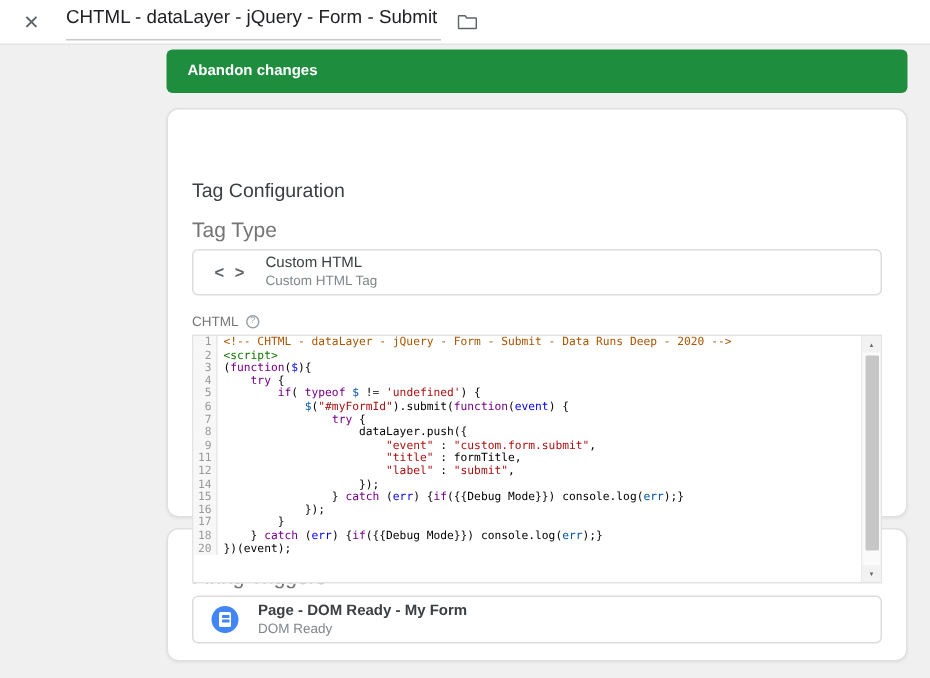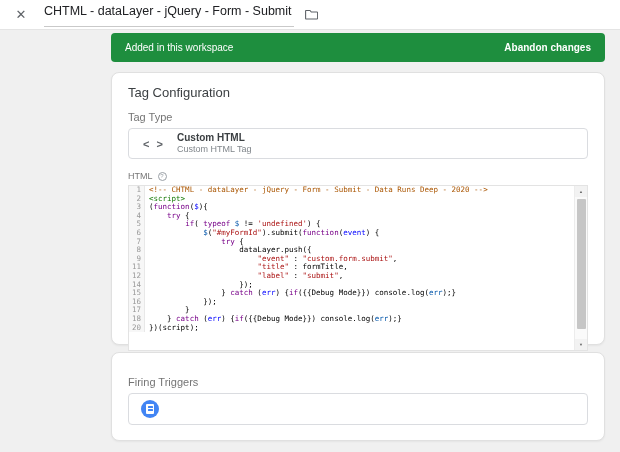--- a/index.html
+++ b/index.html
@@ -44,30 +44,30 @@
   }
 
   
   .card {
     background: #fff; border: 1px solid #e0e0e0; border-radius: 8px;
     box-shadow: 0 1px 2px rgba(0,0,0,0.05);
     padding: 12px 16px 12px;
   }
   .card-tag { margin-top: 10px; height: 273px; }
   .card-trigger { margin-top: 7px; height: 89px; }
-  .card-title { font-size: 13px; color: #3c4043; }
-  .field-label { font-size: 11px; color: #757575; margin-top: 11px; margin-bottom: 5px; }
+  .card-title { font-size: 13px; color: #3c4043; margin-top: 34px; }
+  .field-label { font-size: 14px; color: #757575; margin-top: 11px; margin-bottom: 5px; }
 
   
   .type-box {
     border: 1px solid #dadce0; border-radius: 4px; height: 31px;
     display: flex; align-items: center; padding: 0 14px; cursor: pointer;
   }
   .code-brackets { font-size: 11px; font-weight: bold; color: #5f6368; letter-spacing: 2px; width: 34px; }
-  .type-name { font-size: 10px; font-weight: bold; color: #3c4043; line-height: 12px; }
+  .type-name { font-size: 10px; font-weight: normal; color: #3c4043; line-height: 12px; }
   .type-desc { font-size: 9px; color: #80868b; line-height: 11px; }
 
   
   .html-label-row { display: flex; align-items: center; gap: 5px; margin-top: 12px; margin-bottom: 4px; }
   .html-label { font-size: 9px; color: #757575; }
   .help-icon {
     width: 9px; height: 9px; border: 1px solid #9aa0a6; border-radius: 50%;
     color: #9aa0a6; font-size: 6px; line-height: 7px; text-align: center; cursor: pointer;
   }
 
@@ -129,39 +129,38 @@
   <button class="folder-btn">
     <svg width="13" height="11" viewBox="0 0 13 11">
       <path d="M1 1.5 h4 l1.3 1.5 H12 a0.6 0.6 0 0 1 0.6 0.6 V9.4 a0.6 0.6 0 0 1 -0.6 0.6 H1.2 A0.6 0.6 0 0 1 0.6 9.4 V2 A0.6 0.6 0 0 1 1 1.5 Z" fill="none" stroke="#5f6368" stroke-width="1.1"></path>
     </svg>
   </button>
 </div>
 
 <div class="content">
 
   <div class="banner" style="background: rgb(30, 142, 62);">
-    <span class="banner-msg">Added in this workspace</span>
     <button class="banner-action">Abandon changes</button>
   </div>
 
   <div class="card card-tag">
     <div class="card-title">Tag Configuration</div>
 
     <div class="field-label">Tag Type</div>
 
     <div class="type-box">
       <span class="code-brackets">&lt; &gt;</span>
       <span>
         <div class="type-name">Custom HTML</div>
         <div class="type-desc">Custom HTML Tag</div>
       </span>
     </div>
 
     <div class="html-label-row">
-      <span class="html-label">HTML</span>
+      <span class="html-label">CHTML</span>
       <span class="help-icon">?</span>
     </div>
 
     <div class="editor">
       <div class="cm-lines">
           <div class="code-line">
             <span class="ln">1</span>
             <span class="cd"><span style="color: rgb(170, 85, 0);">&lt;!-- CHTML - dataLayer - jQuery - Form - Submit - Data Runs Deep - 2020 --&gt;</span></span>
           </div>
           <div class="code-line">
@@ -219,21 +218,21 @@
           <div class="code-line">
             <span class="ln">17</span>
             <span class="cd"><span style="color: rgb(0, 0, 0);">        }</span></span>
           </div>
           <div class="code-line">
             <span class="ln">18</span>
             <span class="cd"><span style="color: rgb(0, 0, 0);">    } </span><span style="color: rgb(119, 0, 136);">catch</span><span style="color: rgb(0, 0, 0);"> (</span><span style="color: rgb(0, 0, 255);">err</span><span style="color: rgb(0, 0, 0);">) {</span><span style="color: rgb(119, 0, 136);">if</span><span style="color: rgb(0, 0, 0);">({{Debug Mode}}) console.log(</span><span style="color: rgb(0, 85, 170);">err</span><span style="color: rgb(0, 0, 0);">);}</span></span>
           </div>
           <div class="code-line">
             <span class="ln">20</span>
-            <span class="cd"><span style="color: rgb(0, 0, 0);">})(script);</span></span>
+            <span class="cd"><span style="color: rgb(0, 0, 0);">})(event);</span></span>
           </div>
         </div>
       <div class="scrollbar">
         <button class="scroll-btn scroll-up">
           <span>▲</span>
         </button>
         <div class="scroll-thumb"></div>
         <button class="scroll-btn scroll-down">
           <span>▼</span>
         </button>
@@ -245,16 +244,20 @@
 
     <div class="field-label">Firing Triggers</div>
 
     <div class="trigger-row">
       <span class="trigger-icon" style="background: rgb(66, 133, 244);">
         <span class="page">
             <i></i>
             <i></i>
           </span>
       </span>
+      <span>
+        <div class="trigger-name">Page - DOM Ready - My Form</div>
+        <div class="trigger-type">DOM Ready</div>
+      </span>
     </div>
   </div>
 
 </div>
 
 </body></html>

